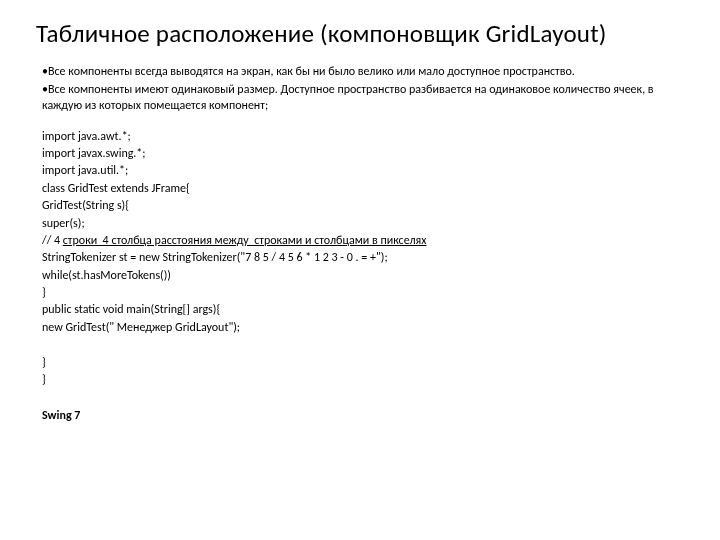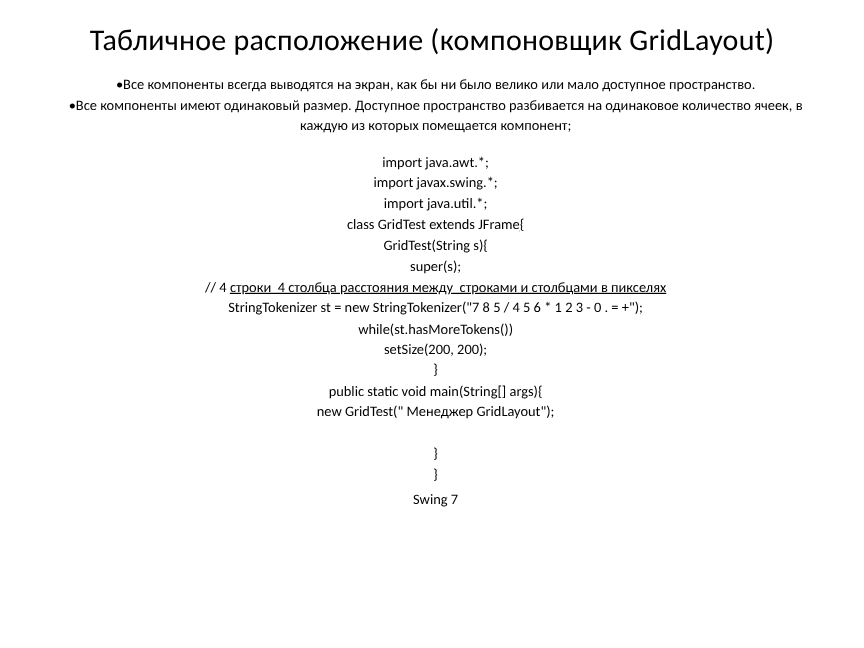--- a/index.html
+++ b/index.html
@@ -9,21 +9,20 @@
     height: 540px;
     background: #fff;
     font-family: "Calibri", "Arial", sans-serif;
     color: #000;
     overflow: hidden;
     box-sizing: border-box;
   }
   .slide {
     padding: 18px 36px 10px 36px;
     box-sizing: border-box;
-    text-align: center;
   }
   .title {
     font-size: 25px;
     font-weight: 400;
     margin: 0 0 14px 0;
     letter-spacing: 0.2px;
   }
   .bullets {
     font-size: 12px;
     line-height: 1.35;
@@ -38,21 +37,22 @@
     line-height: 1.45;
     padding-left: 6px;
   }
   .code-line {
     white-space: pre-wrap;
   }
   .u { text-decoration: underline; }
   .footer {
     font-size: 12px;
     padding-left: 6px;
-    margin-top: 4px;
+    margin-top: 20px;
+    font-weight: bold;
   }
 </style>
 </head>
 <body>
 
 <div class="slide">
 
   <h1 class="title">Табличное расположение (компоновщик GridLayout)</h1>
 
   <div class="bullets">
@@ -63,21 +63,20 @@
   <div class="code">
     <div class="code-line">import java.awt.*;</div>
     <div class="code-line">import javax.swing.*;</div>
     <div class="code-line">import java.util.*;</div>
     <div class="code-line"><span>class GridTest extends JFrame</span><span class="u">{</span></div>
     <div class="code-line">GridTest(String s){</div>
     <div class="code-line">super(s);</div>
     <div class="code-line"><span>// 4 </span><span class="u">строки  4 столбца расстояния между  строками и столбцами в пикселях</span></div>
     <div class="code-line">StringTokenizer st = new StringTokenizer("7 8 5 / 4 5 6 * 1 2 3 - 0 . = +");</div>
     <div class="code-line">while(st.hasMoreTokens())</div>
-    <div class="code-line">setSize(200, 200);</div>
     <div class="code-line">}</div>
     <div class="code-line">public static void main(String[] args){</div>
     <div class="code-line">new GridTest(" Менеджер GridLayout");</div>
     <div class="code-line"> </div>
     <div class="code-line">}</div>
     <div class="code-line">}</div>
   </div>
 
   <div class="footer">Swing 7</div>
 

